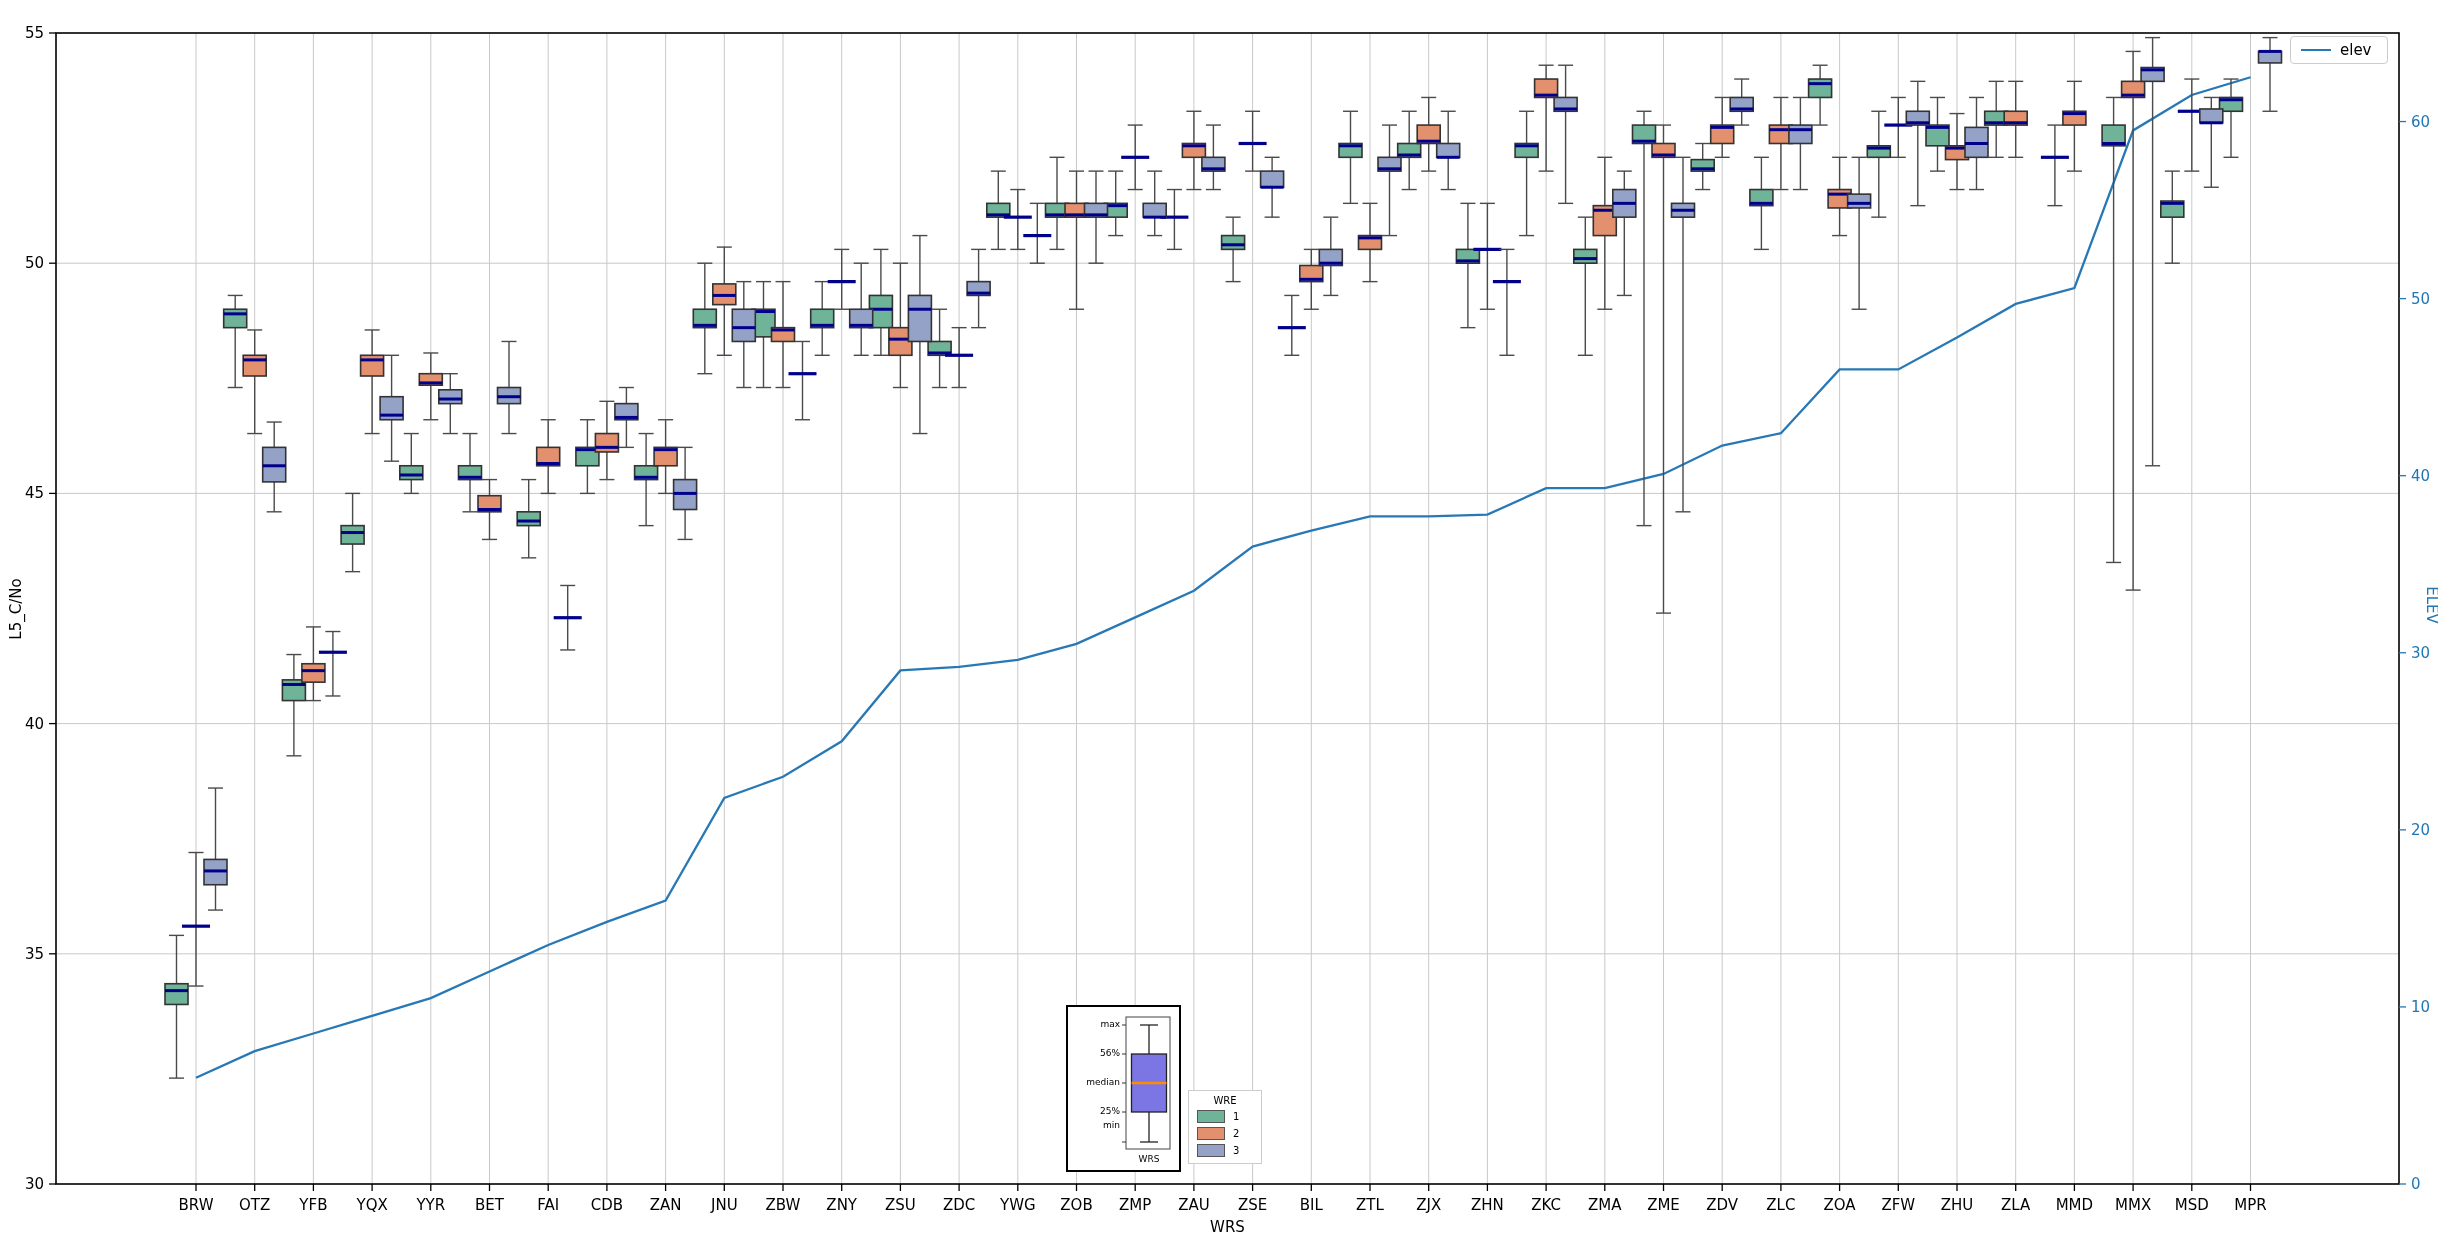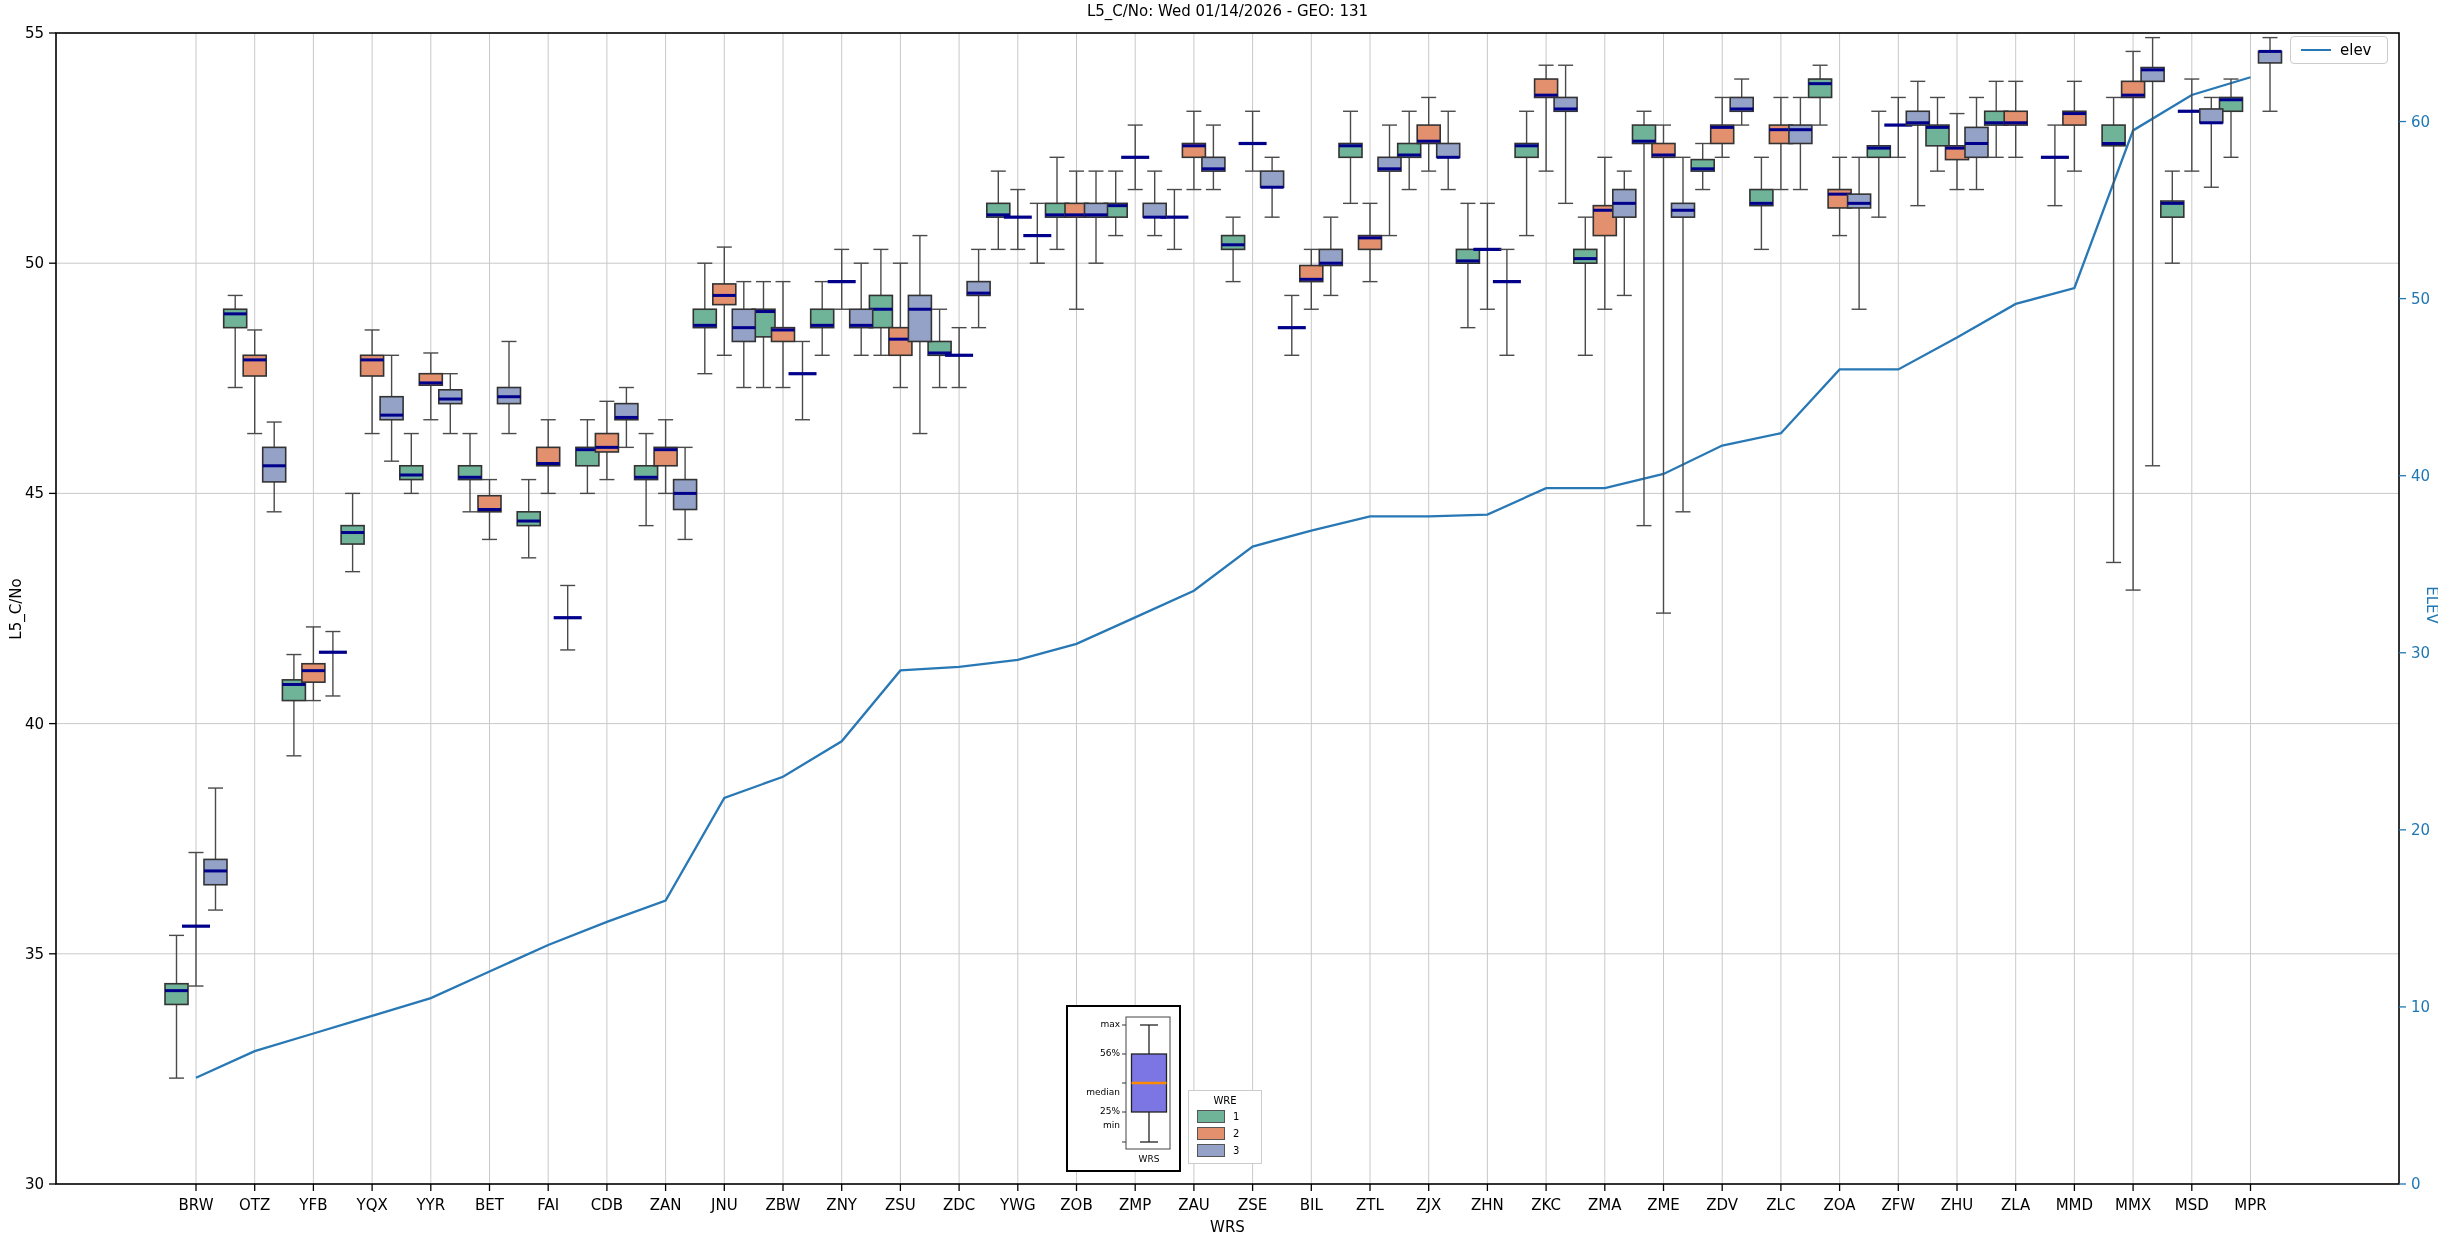--- a/index.html
+++ b/index.html
@@ -692,21 +692,20 @@
         <text x="2074.4" y="1210" text-anchor="middle" font-size="15" fill="#000">MMD</text>
         <line x1="2133.1000000000004" x2="2133.1000000000004" y1="1184" y2="1191" stroke="#000" stroke-width="1.3"></line>
         <text x="2133.1000000000004" y="1210" text-anchor="middle" font-size="15" fill="#000">MMX</text>
         <line x1="2191.8" x2="2191.8" y1="1184" y2="1191" stroke="#000" stroke-width="1.3"></line>
         <text x="2191.8" y="1210" text-anchor="middle" font-size="15" fill="#000">MSD</text>
         <line x1="2250.5" x2="2250.5" y1="1184" y2="1191" stroke="#000" stroke-width="1.3"></line>
         <text x="2250.5" y="1210" text-anchor="middle" font-size="15" fill="#000">MPR</text>
       </g>
     </svg>
 
-  <div class="title">L5_C/No: Wed 01/14/2026 - GEO: 131</div>
   <div class="ylabel">L5_C/No</div>
   <div class="ylabel-r">ELEV</div>
   <div class="xlabel">WRS</div>
 
   <div class="legend-elev">
     <span class="line"></span>
     <span>elev</span>
   </div>
 
   <div class="legend-wre">
@@ -734,18 +733,18 @@
       <rect x="63.5" y="47" width="35" height="58" fill="#7b76e3" stroke="#222" stroke-width="1.3"></rect>
       <line x1="63.5" y1="76" x2="98.5" y2="76" stroke="#ff8c00" stroke-width="2.4"></line>
       <line x1="54" y1="18" x2="58" y2="18" stroke="#333" stroke-width="1"></line>
       <line x1="54" y1="47" x2="58" y2="47" stroke="#333" stroke-width="1"></line>
       <line x1="54" y1="76" x2="58" y2="76" stroke="#333" stroke-width="1"></line>
       <line x1="54" y1="105" x2="58" y2="105" stroke="#333" stroke-width="1"></line>
       <line x1="54" y1="135" x2="58" y2="135" stroke="#333" stroke-width="1"></line>
     </svg>
     <span class="lbl" style="top:13px">max</span>
     <span class="lbl" style="top:42px">56%</span>
-    <span class="lbl" style="top:81px">median</span>
+    <span class="lbl" style="top:71px">median</span>
     <span class="lbl" style="top:100px">25%</span>
     <span class="lbl" style="top:114px">min</span>
     <span class="wrs">WRS</span>
   </div>
 </div>
 
 </body></html>

